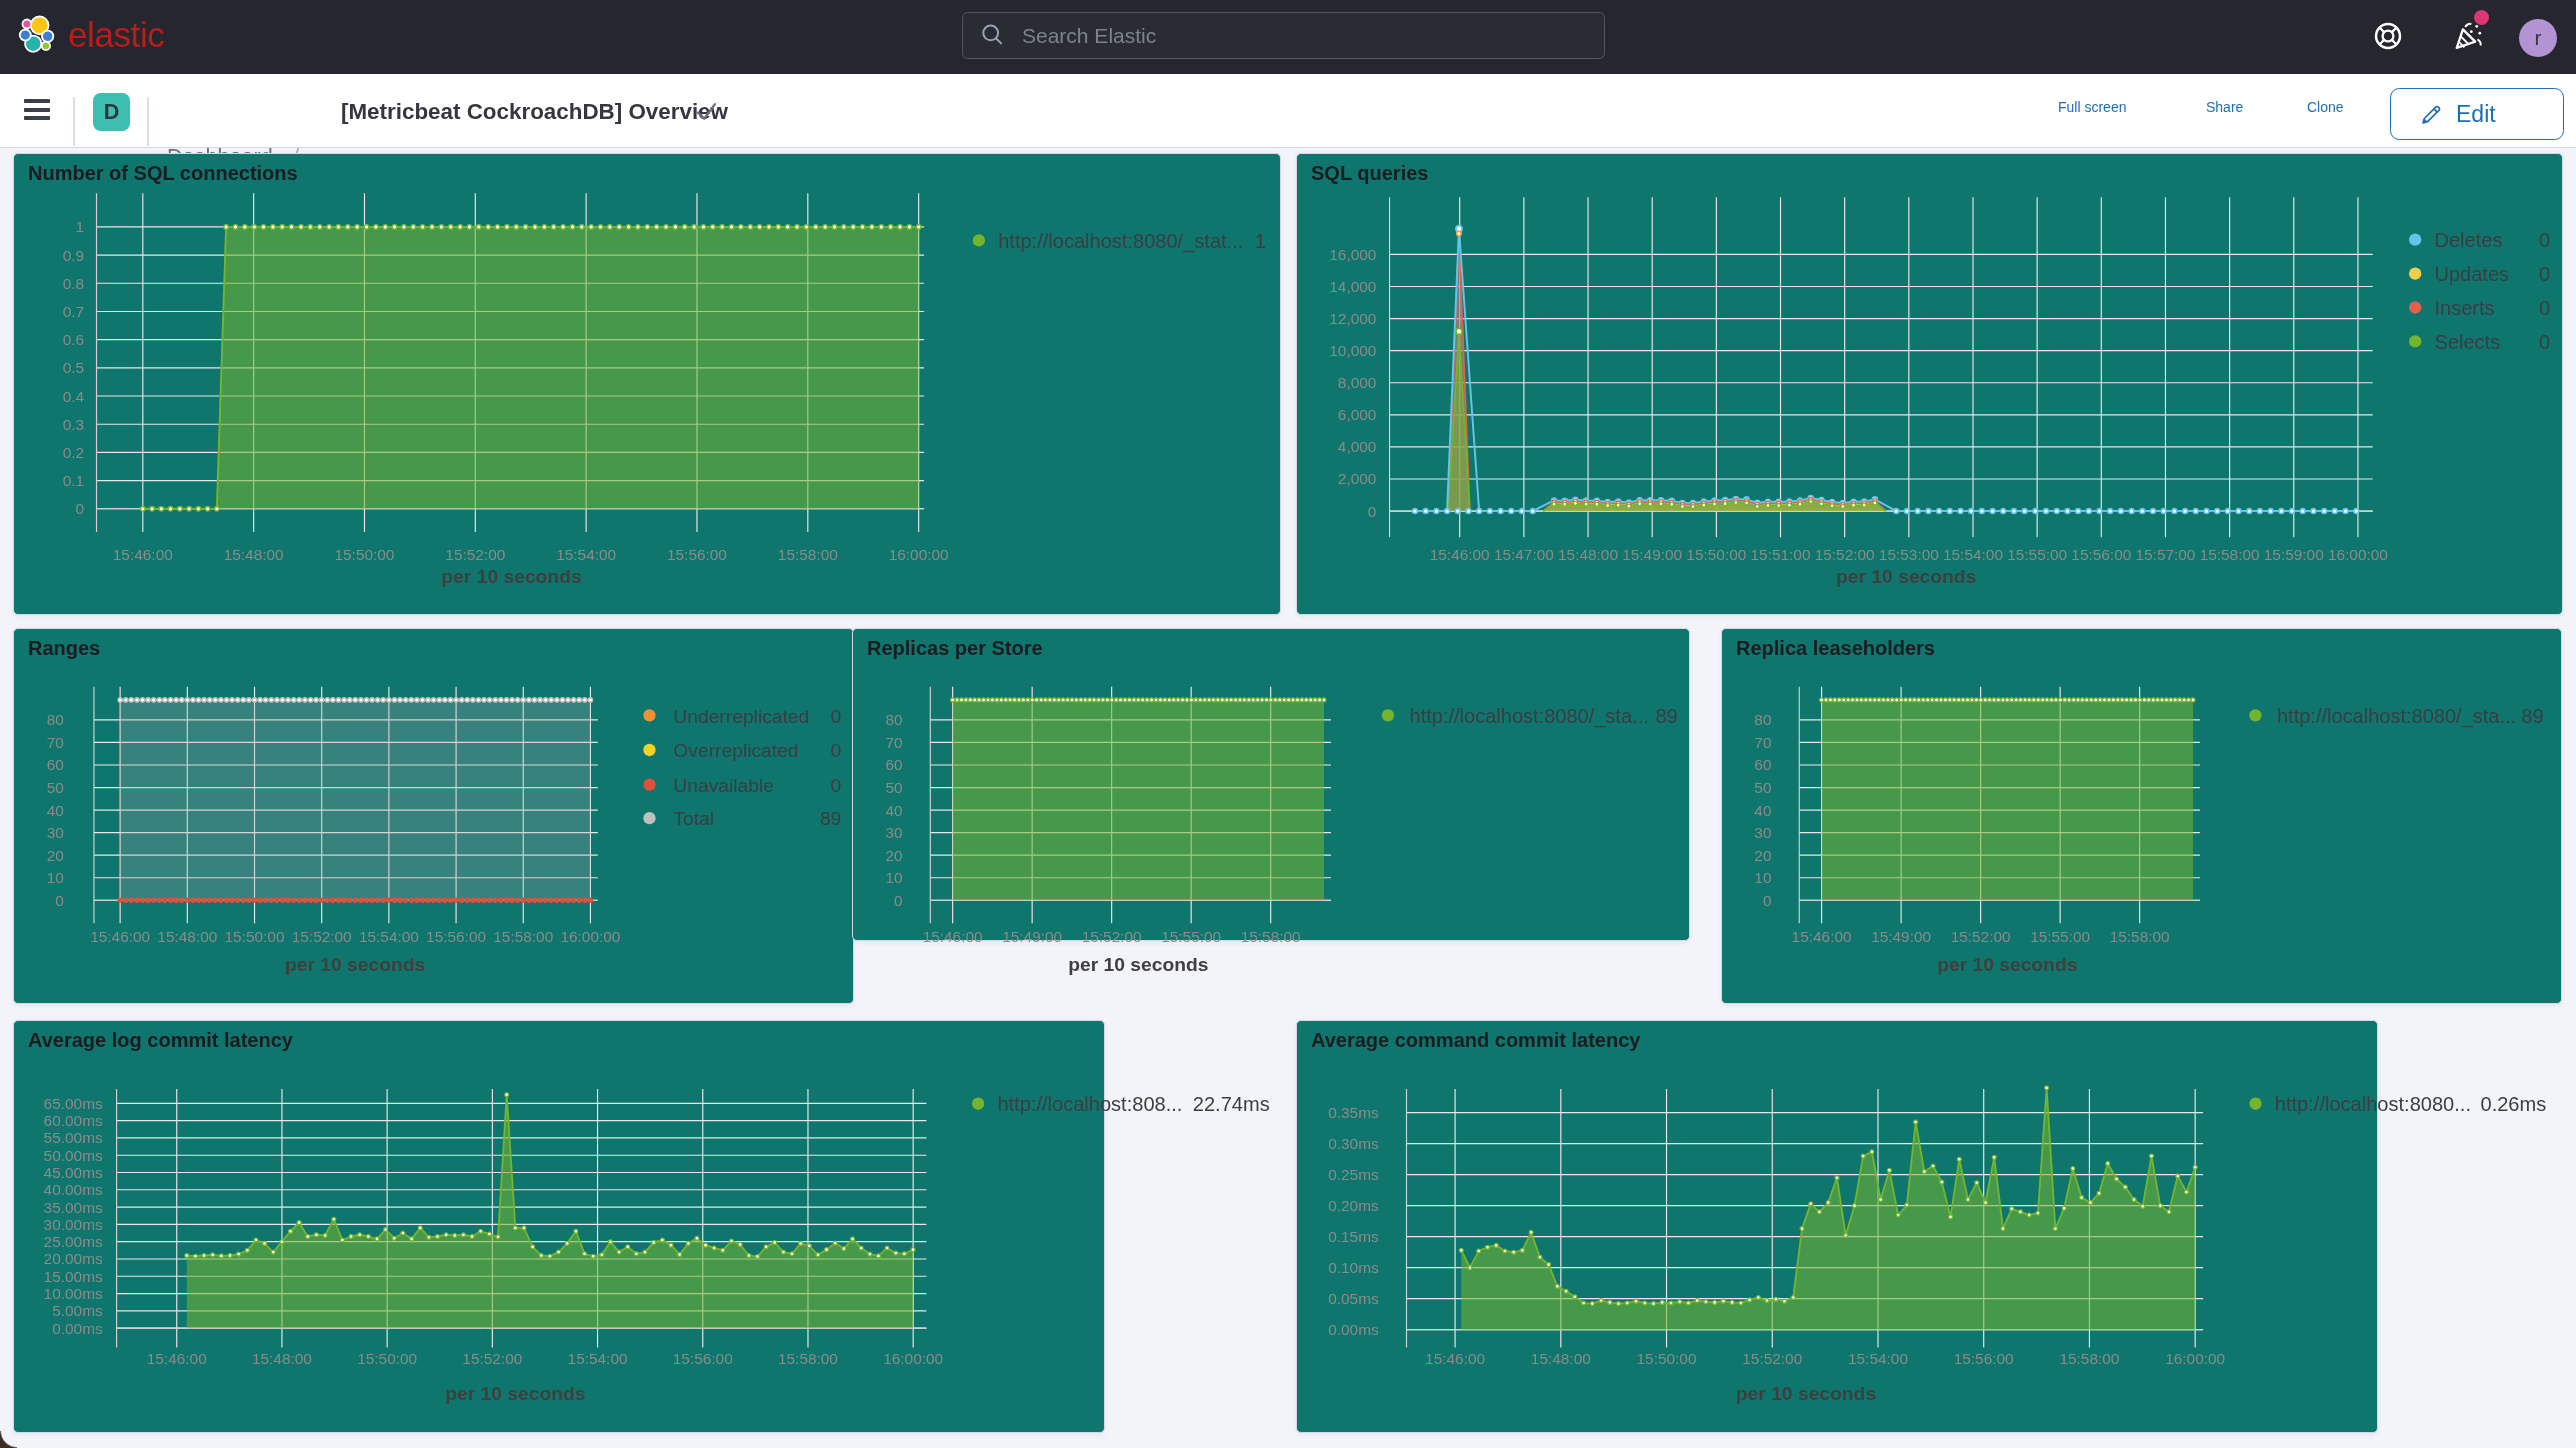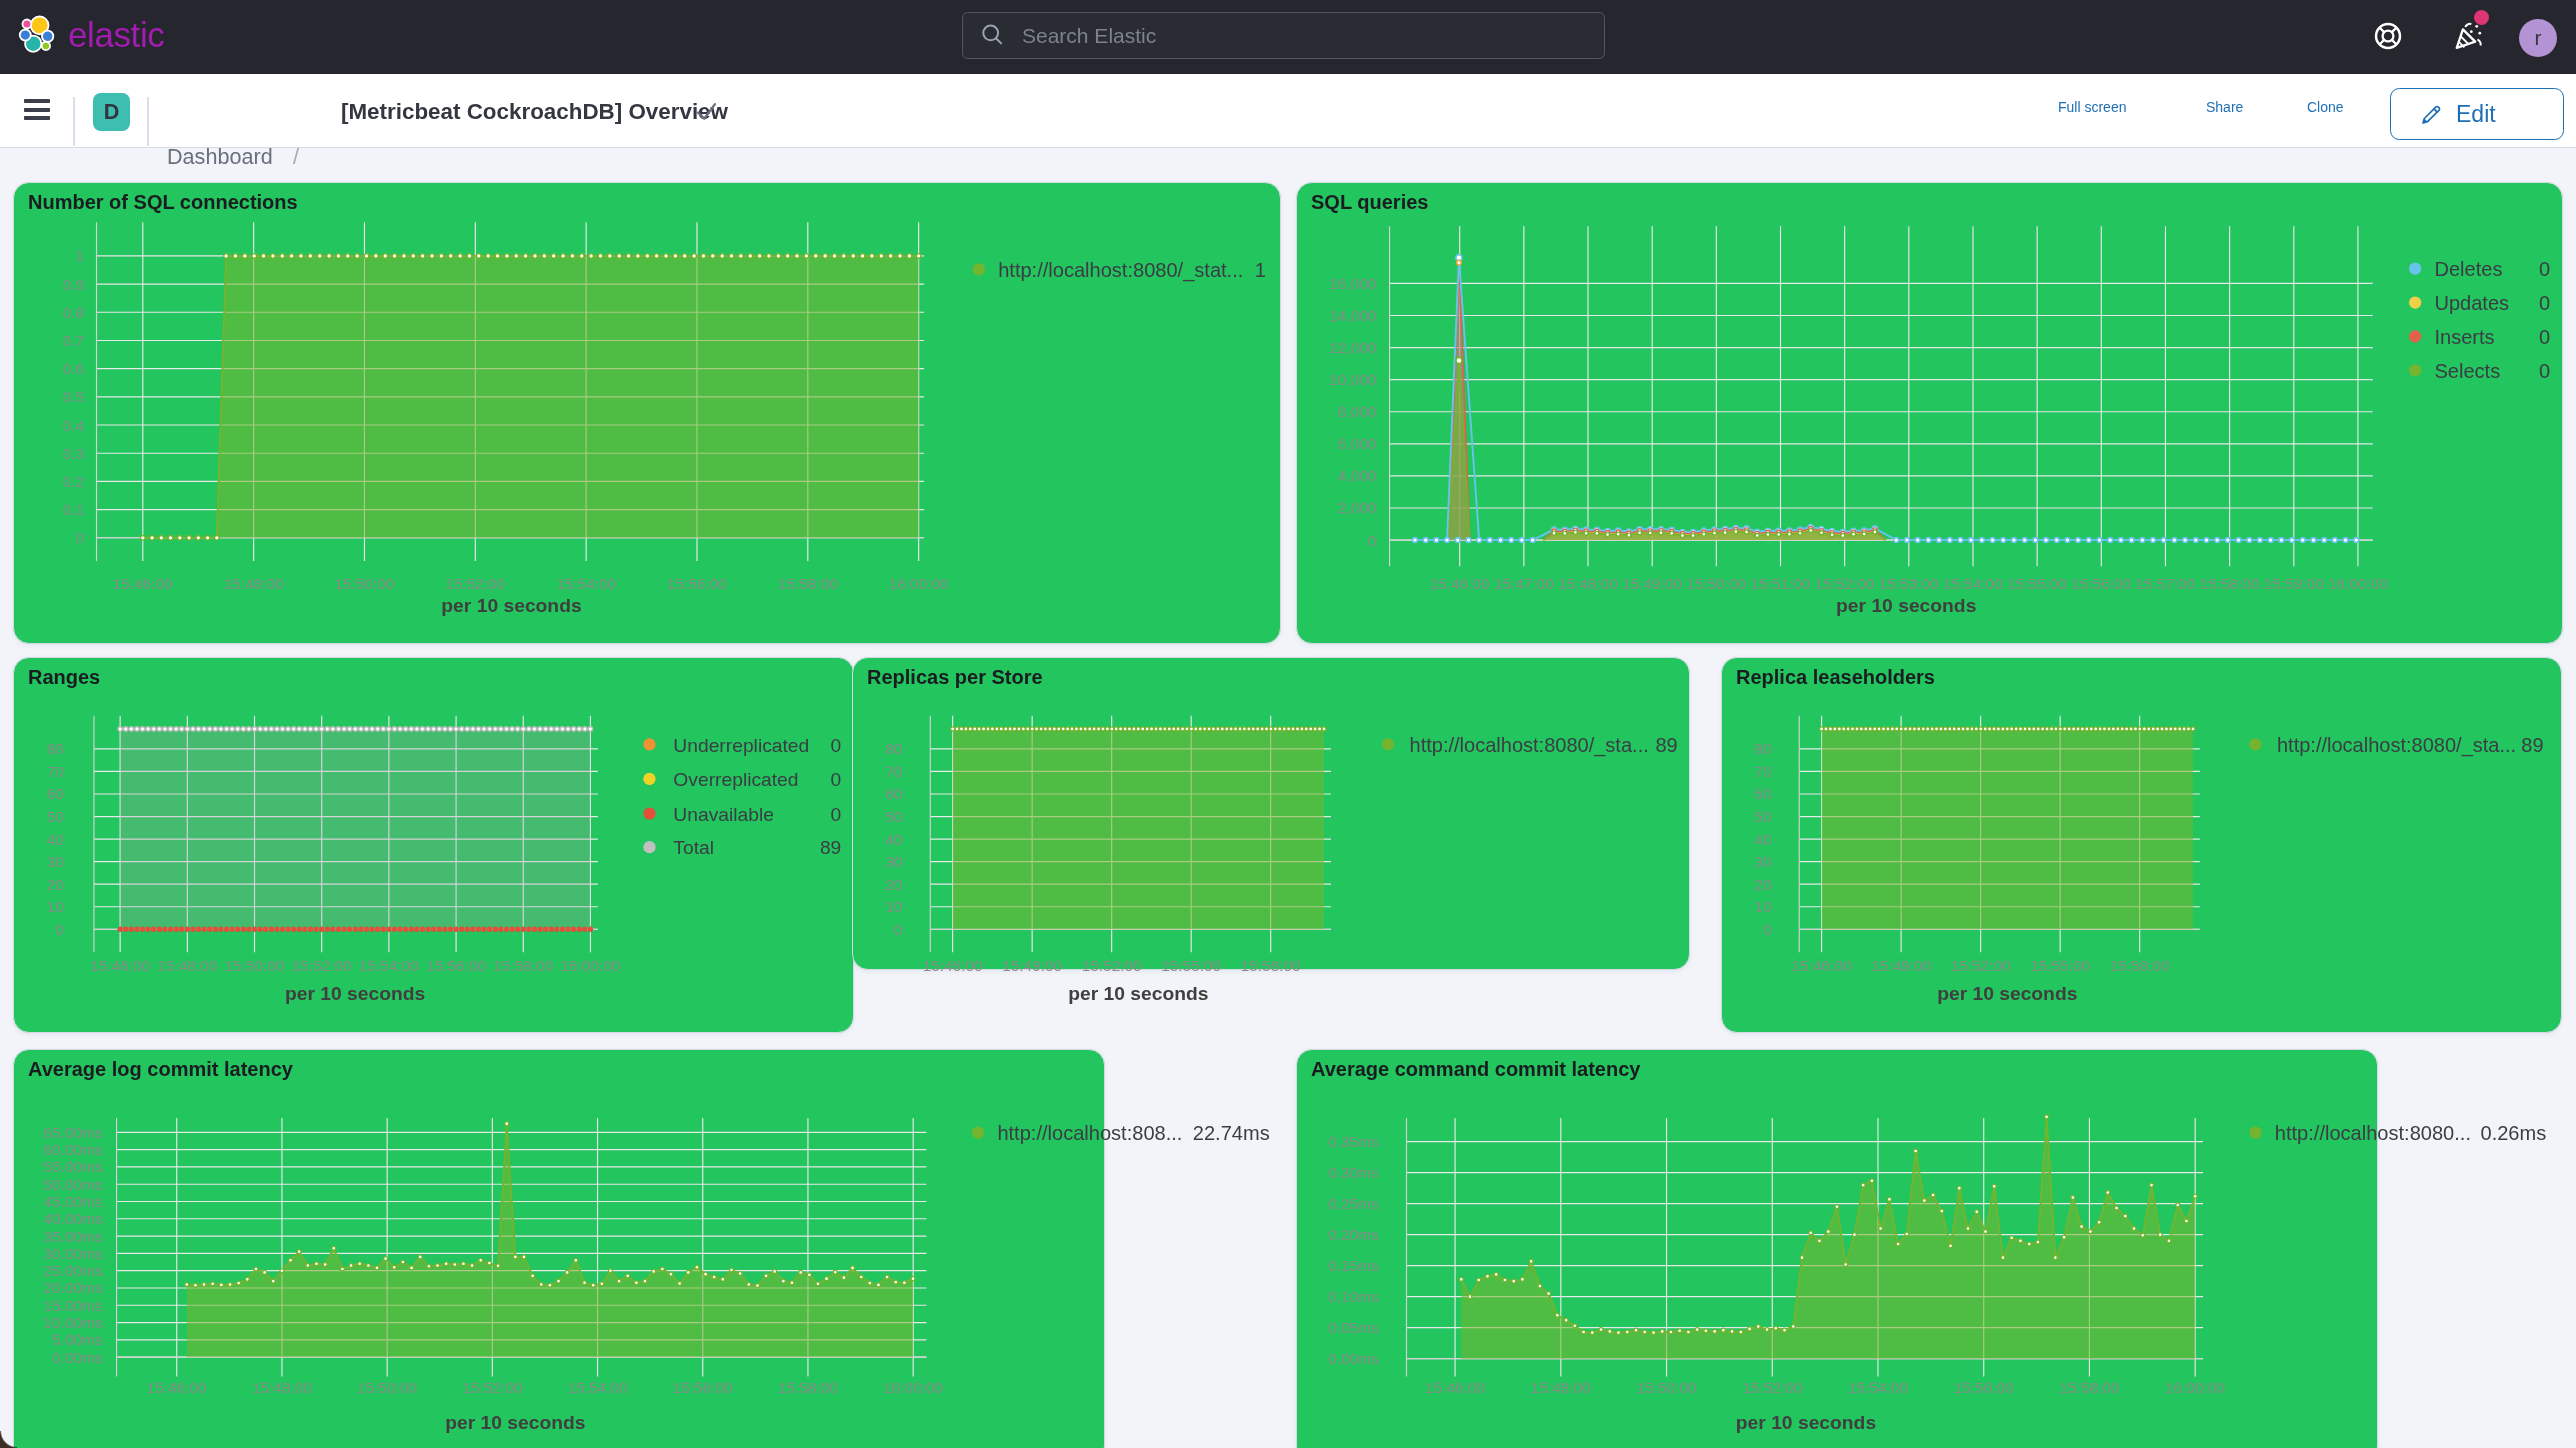--- a/index.html
+++ b/index.html
@@ -1,30 +1,30 @@
 <!DOCTYPE html>
 <html style="font-size:12.3px"><head><meta charset="utf-8"><style>
 * { margin:0; padding:0; box-sizing:border-box; }
 html,body { width:2576px; height:1448px; overflow:hidden; background:#f2f4f9; font-family:"Liberation Sans", sans-serif; }
 .topbar { position:absolute; left:0; top:0; width:2576px; height:74px; background:#25262e; }
-.brand { position:absolute; left:68px; top:14.7px; color:#a21caf; font-size:35px; font-weight:500; letter-spacing:-0.4px; }
+.brand { position:absolute; left:68px; top:14.7px; color:#b91c1c; font-size:35px; font-weight:500; letter-spacing:-0.4px; }
 .searchbox { position:absolute; left:962px; top:11.6px; width:643px; height:47px; background:#2a2c34; border:1.2px solid #51565f; border-radius:5.4px; }
 .searchtxt { position:absolute; left:1022px; top:24px; color:#7d828d; font-size:21px; }
 .avatar { position:absolute; left:2519px; top:18.5px; width:38px; height:38px; border-radius:50%; background:#b393d3; color:#343741; font-size:21px; text-align:center; line-height:38px; }
 .pinkdot { position:absolute; left:2474px; top:10px; width:15.4px; height:15.4px; border-radius:50%; background:#dd3674; }
 .navbar { position:absolute; left:0; top:74px; width:2576px; height:74px; background:#fff; border-bottom:1.5px solid #d6dbe6; }
 .hline { position:absolute; width:26px; height:3.9px; background:#3a3f49; border-radius:0.8px; left:24px; }
 .vsep { position:absolute; top:97px; width:1.5px; height:49px; background:#d9dee8; }
 .dbadge { position:absolute; left:93px; top:93px; width:37px; height:38px; background:#3dbeb0; border-radius:7.7px; color:#30353e; font-weight:bold; font-size:21.6px; text-align:center; line-height:38px; }
 .crumb { position:absolute; top:99px; font-size:21.6px; color:#69707d;margin-top:45px; }
 .crumbtitle { position:absolute; left:309px; top:99px; font-size:22.4px; font-weight:600; color:#343741;margin-left:32px; }
 .hlink { position:absolute; top:99px; font-size:14px; font-weight:500; color:#1e6eb5; }
 .editbtn { position:absolute; left:2390px; top:88px; width:174px; height:52px; border:1.5px solid #1e6eb5; border-radius:9.3px; }
 .editlabel { position:absolute; left:2456px; top:101px; font-size:23px; font-weight:500; color:#1e6eb5; }
-.panel { position:absolute; background:#22c55e; border:1.2px solid #d3dae6; border-radius:16px; box-shadow:0 1.5px 4.6px rgba(60,70,100,0.07);margin-top:29px; }
+.panel { position:absolute; background:#0f766e; border:1.2px solid #d3dae6; border-radius:5px; box-shadow:0 1.5px 4.6px rgba(60,70,100,0.07); }
 .ptitle { position:absolute; left:14px; top:7.7px; font-size:20px; font-weight:700; color:#1a1c21; }
 .blob { position:absolute; left:0; top:1431px; width:17px; height:17px; background:radial-gradient(circle at 17px 0px, rgba(0,0,0,0) 15.4px, #3a2d23 17px); }
 </style></head>
 <body>
 <div class="topbar"></div>
 <svg width="43" height="43" viewBox="0 0 56 56" style="position:absolute;left:15.4px;top:12.3px">
 <circle cx="23.7" cy="41.3" r="10.6" fill="#27b5ab" stroke="#fff" stroke-width="2.4"></circle>
 <circle cx="32" cy="17.4" r="11.6" fill="#fdc515" stroke="#fff" stroke-width="2.4"></circle>
 <circle cx="15.5" cy="15.6" r="5.8" fill="#f0509c" stroke="#fff" stroke-width="2.4"></circle>
 <circle cx="13.4" cy="30" r="7.2" fill="#3b7fd6" stroke="#fff" stroke-width="2.4"></circle>

